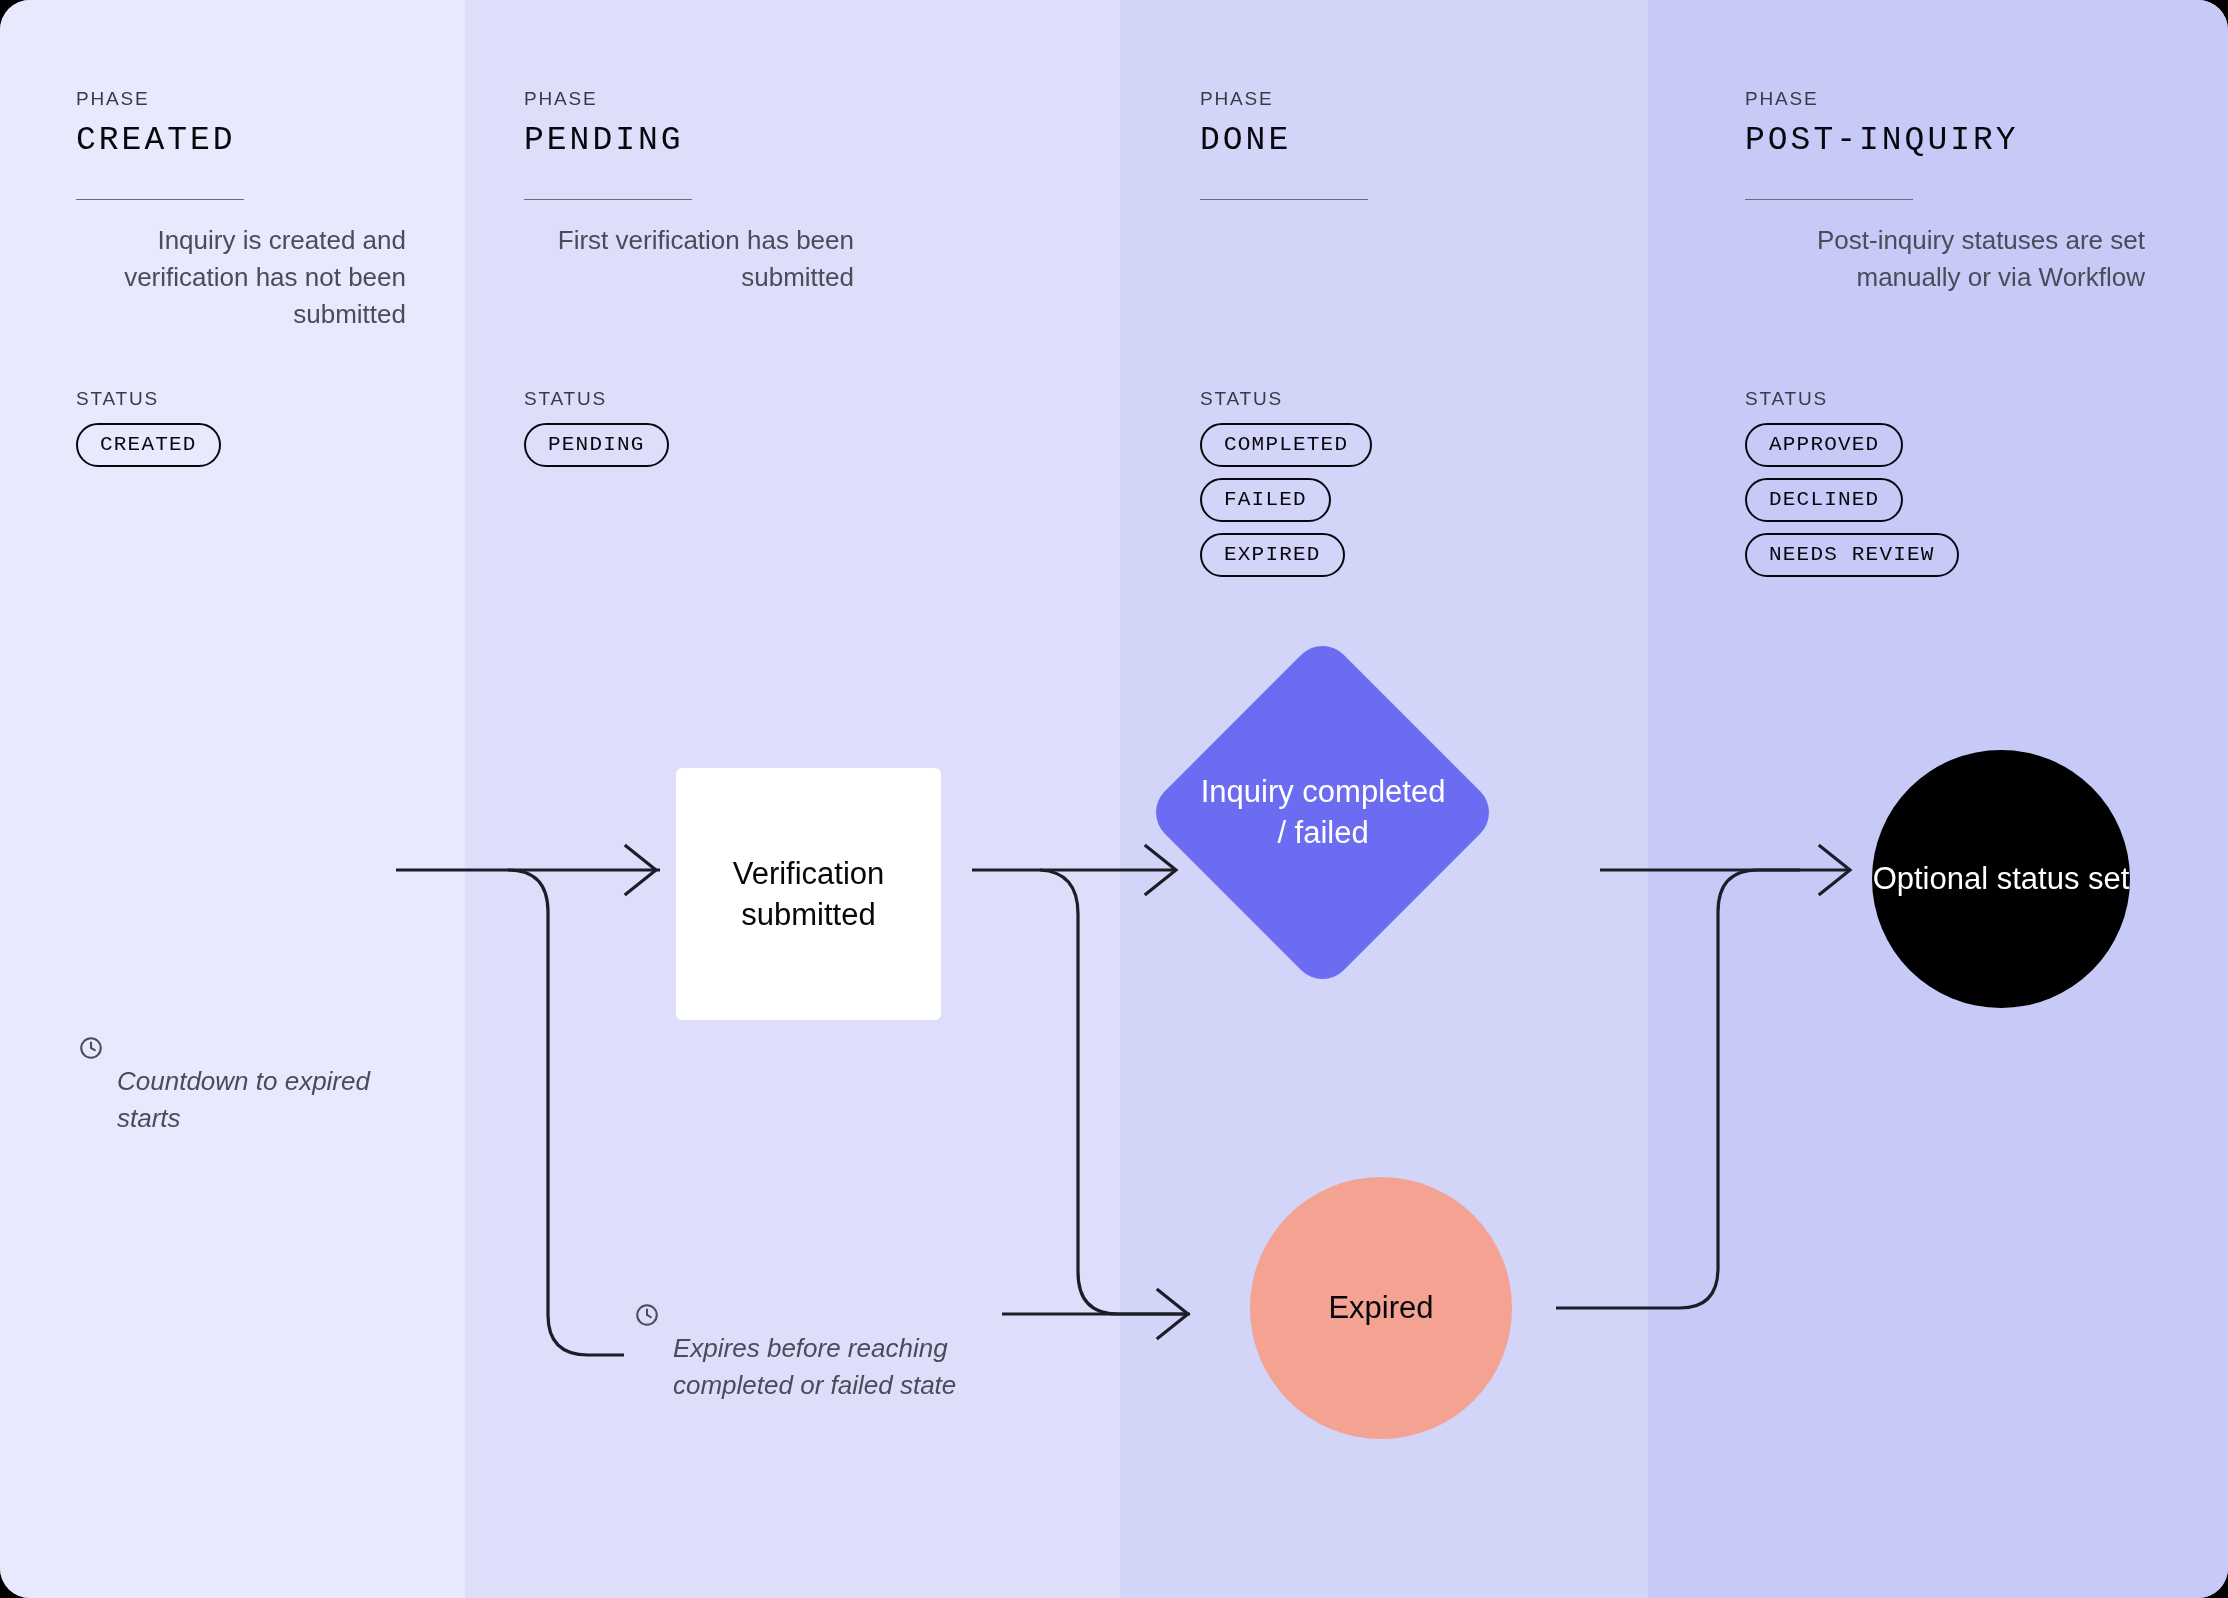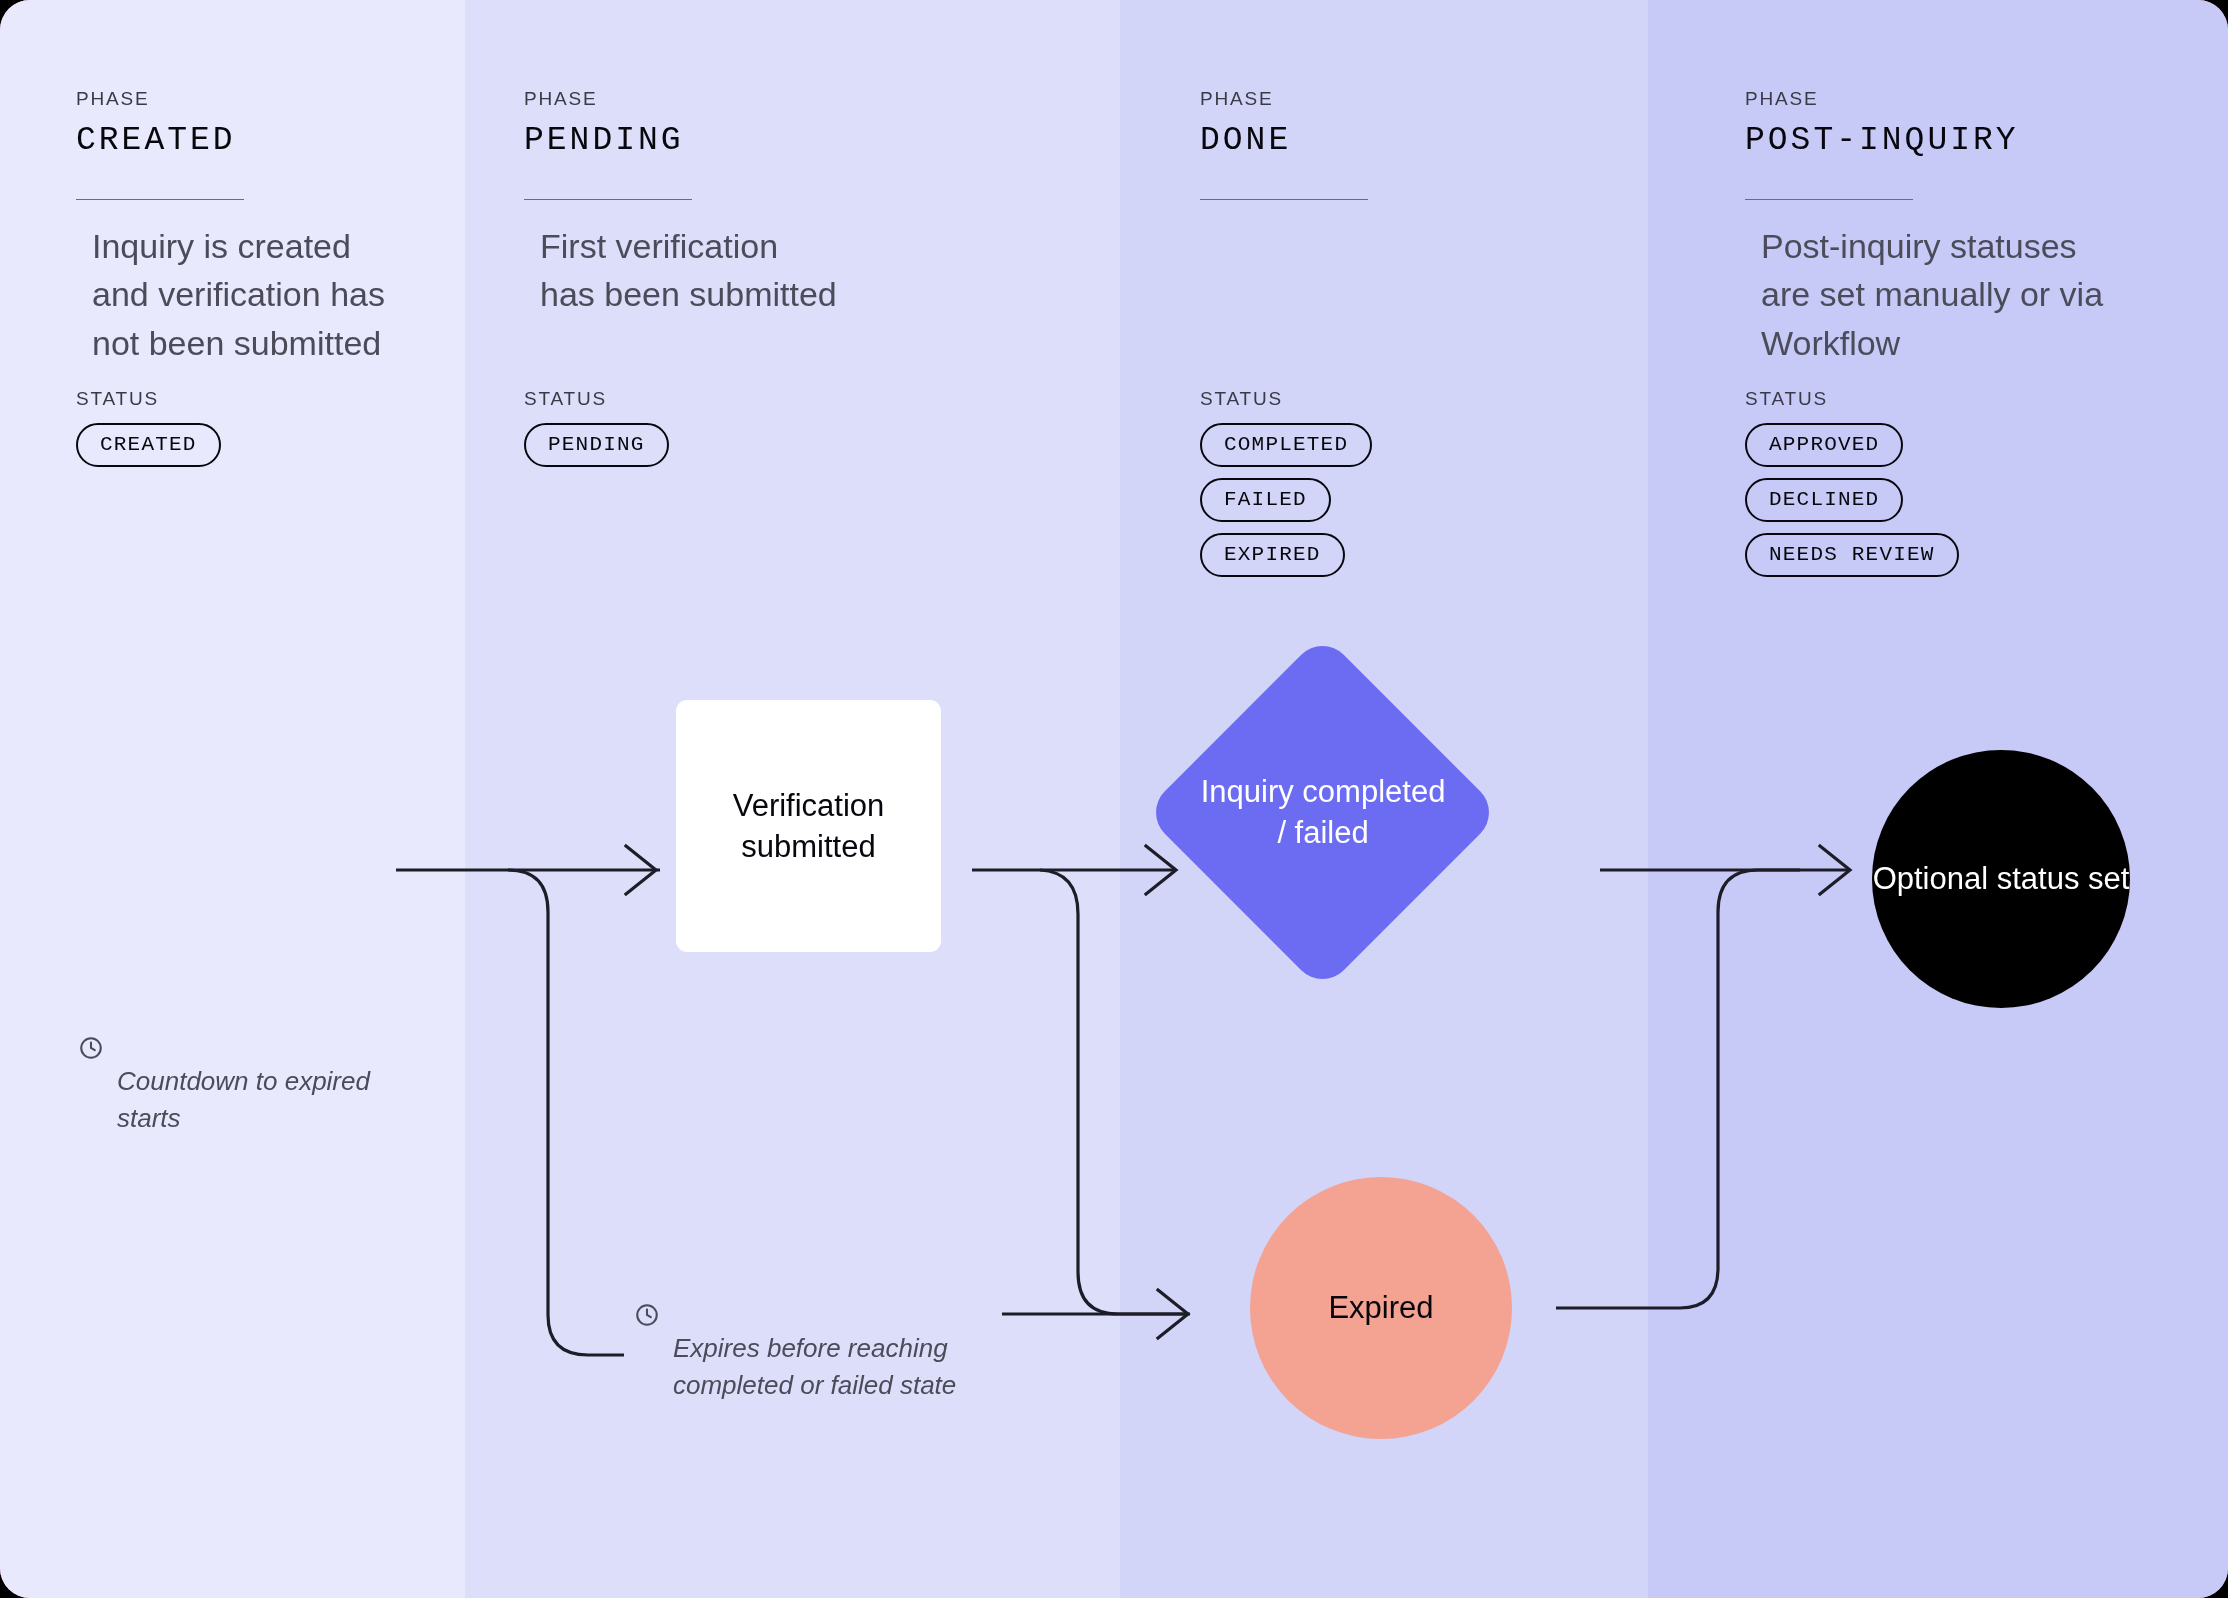--- a/index.html
+++ b/index.html
@@ -22,21 +22,21 @@
   .phase-head.h1{left:524px;width:330px;}
   .phase-head.h2{left:1200px;width:330px;}
   .phase-head.h3{left:1745px;width:400px;}
 
   .kicker{font-size:19px;letter-spacing:1.8px;color:#3a3a46;
           font-weight:400;margin:0 0 12px 0;}
   .phase-title{font-family:"Liberation Mono",monospace;font-size:33px;
                letter-spacing:3px;color:#07070d;font-weight:400;margin:0;
                white-space:nowrap;}
   .rule{width:168px;height:1px;background:#6b6b7a;margin:40px 0 22px 0;}
-  .desc{font-size:34px;line-height:1.42;color:#4b4b59;margin:16px;font-weight:400;}
+  .desc{font-size:26px;line-height:1.42;color:#4b4b59;margin:0;font-weight:400;text-align:right;}
 
   
   .status-block{position:absolute;}
   .status-block.s0{left:76px;top:388px;}
   .status-block.s1{left:524px;top:388px;}
   .status-block.s2{left:1200px;top:388px;}
   .status-block.s3{left:1745px;top:388px;}
   .status-kicker{font-size:19px;letter-spacing:1.8px;color:#3a3a46;margin-bottom:13px;}
   .badge{display:inline-block;border:2.2px solid #07070d;border-radius:999px;
          padding:9px 22px 10px;font-family:"Liberation Mono",monospace;
@@ -46,21 +46,21 @@
 
   
   .node{position:absolute;display:flex;align-items:center;justify-content:center;
         text-align:center;}
   .node-txt{font-size:31px;line-height:1.33;font-weight:400;}
 
   #n-created{left:92px;top:742px;width:258px;height:258px;border-radius:50%;
              background:#000;}
   #n-created .node-txt{color:#fff;}
 
-  #n-verif{left:676px;top:700px;width:265px;height:252px;border-radius:11px;
+  #n-verif{left:676px;top:768px;width:265px;height:252px;border-radius:6px;
            background:#fff;}
   #n-verif .node-txt{color:#07070d;}
 
   #n-diamond{left:1196px;top:686px;width:253px;height:253px;
              background:#6C6CF2;border-radius:30px;transform:rotate(45deg);}
   #n-diamond .node-txt{transform:rotate(-45deg);color:#fff;width:250px;}
 
   #n-expired{left:1250px;top:1177px;width:262px;height:262px;border-radius:50%;
              background:#F4A291;}
   #n-expired .node-txt{color:#07070d;}

